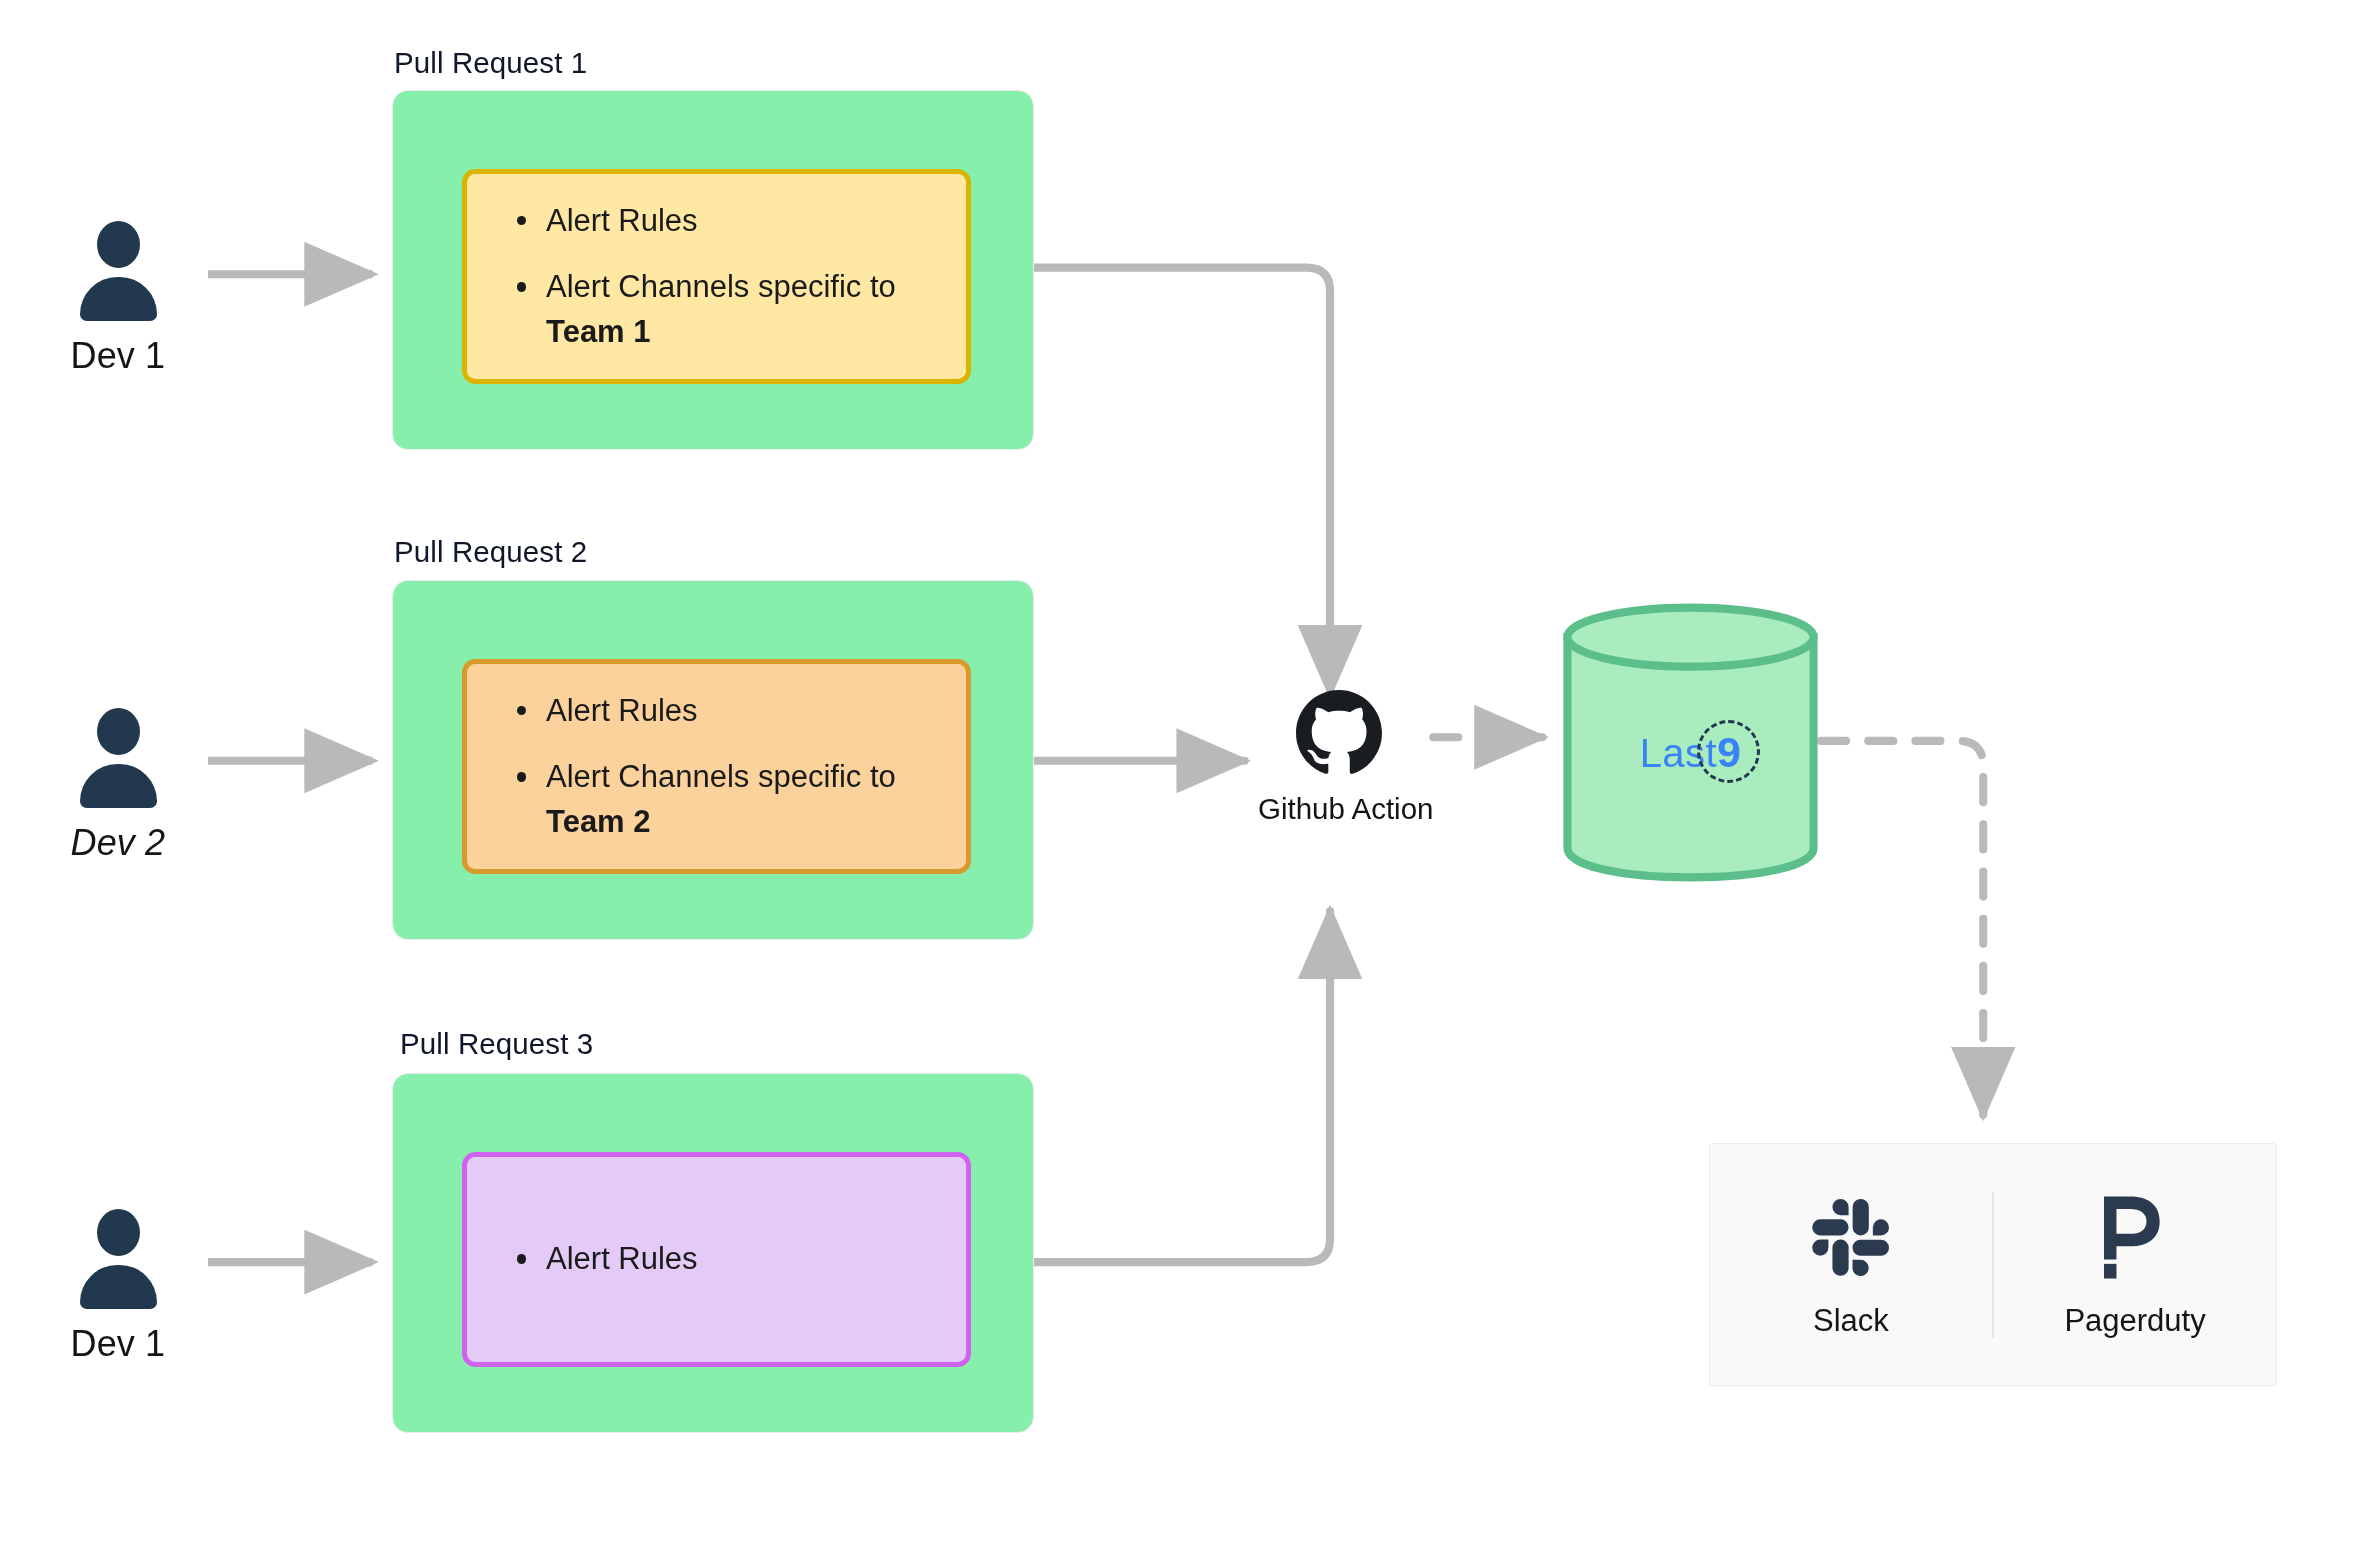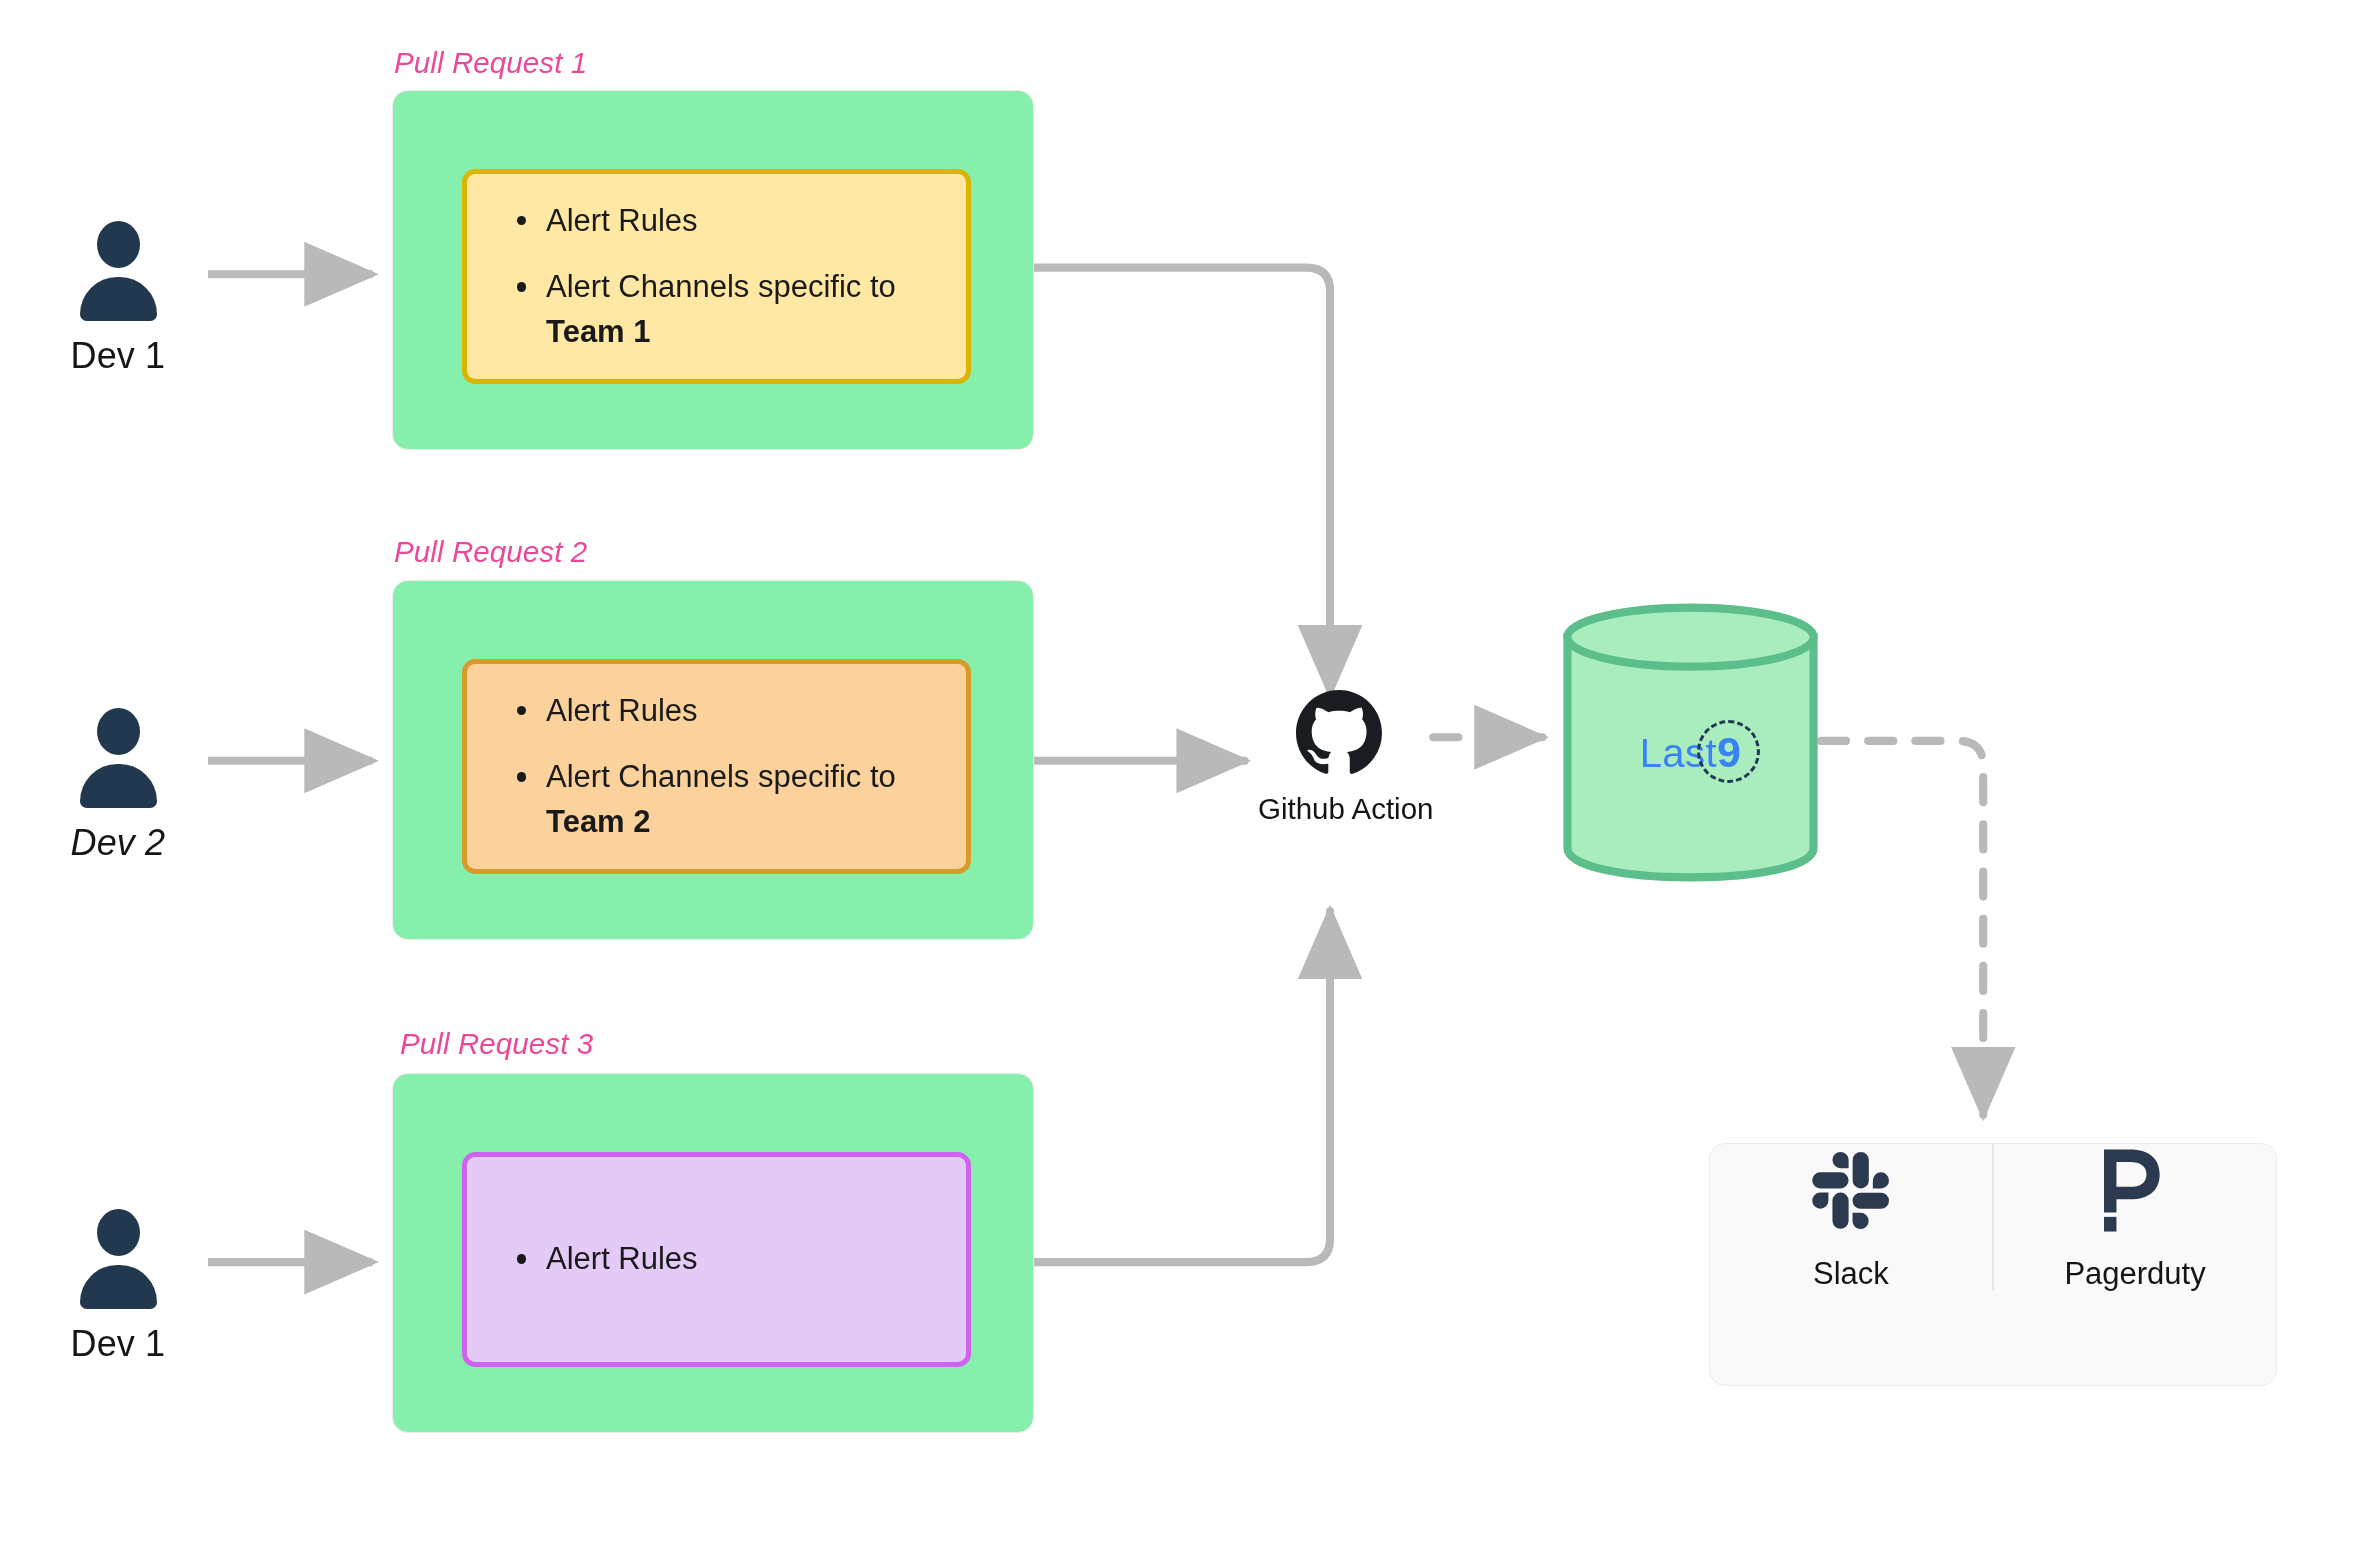--- a/index.html
+++ b/index.html
@@ -24,21 +24,21 @@
   .actor .body{
     position:absolute; left:5.9px; top:56px; width:77px; height:44px;
     background:#22384f; border-radius:41px 41px 7.4px 7.4px;
   }
   .actor .caption{
     margin-top:21px; font-size:36px; color:#151515; letter-spacing:0.1px;
   }
 
   
   .pr-title{
-    position:absolute; font-size:29.5px; color:#ec4899; letter-spacing:0.1px;font-style:italic;
+    position:absolute; font-size:29.5px; color:#0f172a; letter-spacing:0.1px;
   }
   .pr-box{
     position:absolute; background:#86efac;
     border:1.5px solid #ececed; border-radius:16px;
   }
   .alert-card{
     position:absolute; border-radius:13.3px; border:5.2px solid #d8b600;
     display:flex; align-items:center;
   }
   .alert-card ul{ list-style:none; padding:0 0 0 47px; width:100%; }
@@ -79,22 +79,22 @@
 
   
   #annotation{
     position:absolute; left:1703px; top:391px; width:619px;
     font-size:32px; line-height:1.56; color:#151515;
   }
 
   
   #dest{
     position:absolute; left:1709px; top:1143px; width:568px; height:243px;
-    background:#f9f9f9; border:1.5px solid #ececec; border-radius:16px;
-    display:flex; align-items:flex-start;
+    background:#f9f9f9; border:1.5px solid #ececec; border-radius:4px;
+    display:flex; align-items:center;
   }
   #dest .col{ flex:1; text-align:center; position:relative; }
   #dest .divider{
     width:2.2px; height:147px; background:#e6e6e6; border-radius:1.5px;
   }
   #dest .ico{ height:93px; display:flex; align-items:center; justify-content:center; }
   #dest .dest-label{ margin-top:19px; font-size:31px; color:#151515; }
 </style>
 </head>
 <body>

